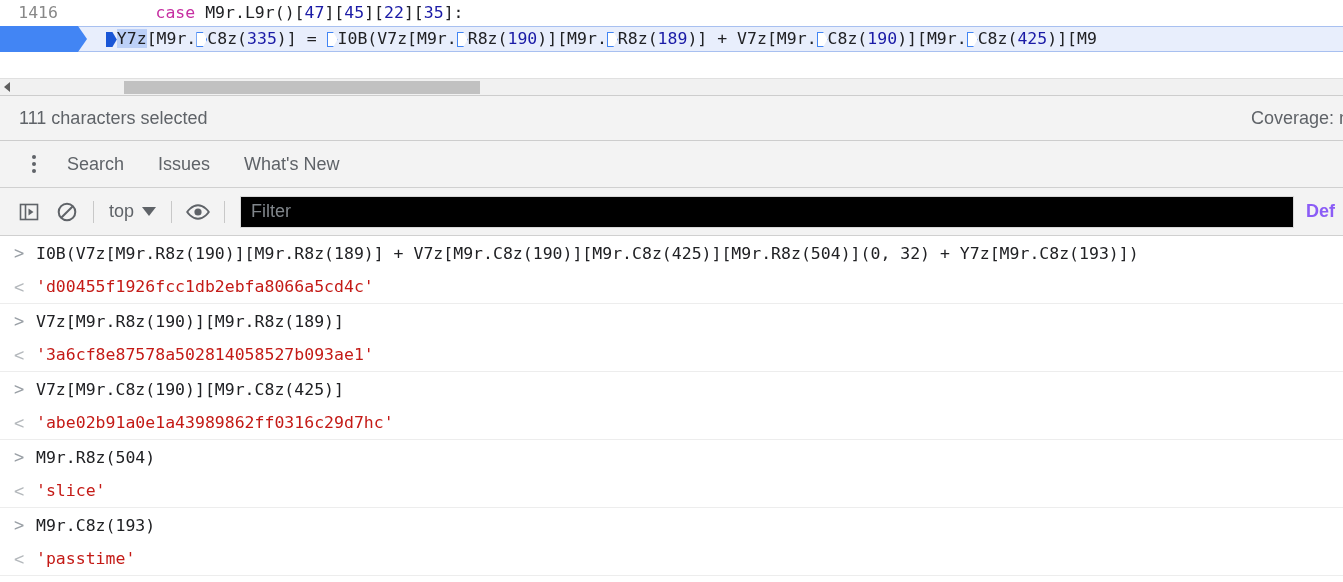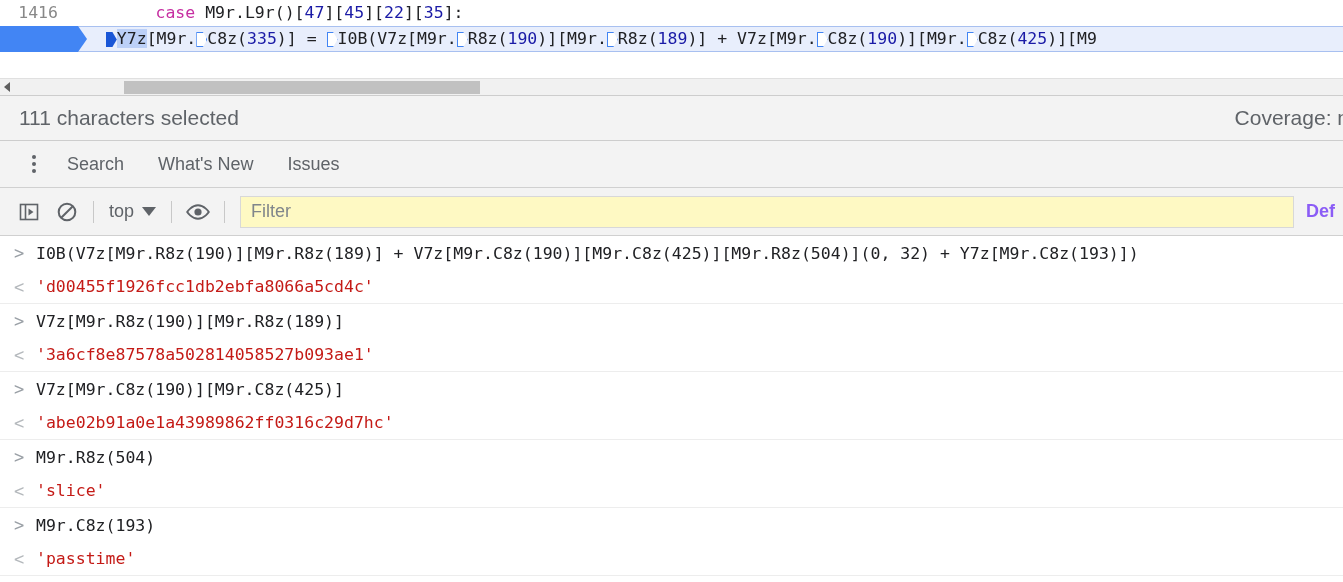--- a/index.html
+++ b/index.html
@@ -149,21 +149,21 @@
   .status-bar {
     height: 46px;
     flex: none;
     background: #f3f3f3;
     border-top: 1px solid #cdcdcd;
     border-bottom: 1px solid #cdcdcd;
     display: flex;
     align-items: center;
     justify-content: space-between;
     padding: 0 0 0 19px;
-    font-size: 21px;
+    font-size: 18px;
     color: #5f6368;
   }
   .status-coverage {
     padding-right: 0;
     margin-right: -6px;
     white-space: nowrap;
     overflow: hidden;
   }
 
   
@@ -239,21 +239,21 @@
   }
   .caret-down {
     width: 0; height: 0;
     border-left: 7px solid transparent;
     border-right: 7px solid transparent;
     border-top: 9px solid #5f6368;
   }
   .filter-input {
     flex: 1;
     height: 32px;
-    background: #fef9c3;
+    background: #000000;
     border: 1px solid #d8d8d8;
     margin-left: 8px;
     display: flex; align-items: center;
     padding: 0 10px;
     font-size: 18px;
     color: #80868b;
     min-width: 0;
   }
   .levels {
     font-size: 18px;
@@ -326,22 +326,22 @@
     <div class="status-coverage">Coverage: n</div>
   </div>
 
   <div class="drawer-tabs">
     <div class="kebab">
       <i></i>
       <i></i>
       <i></i>
     </div>
     <div class="tab">Search</div>
+    <div class="tab">Issues</div>
     <div class="tab">What's New</div>
-    <div class="tab">Issues</div>
   </div>
 
   <div class="console-toolbar">
 
     <div class="tb-btn">
       <svg width="22" height="22" viewBox="0 0 22 22">
         <rect x="2.5" y="3.5" width="17" height="15" fill="none" stroke="#5f6368" stroke-width="1.6"></rect>
         <line x1="7.5" y1="3.5" x2="7.5" y2="18.5" stroke="#5f6368" stroke-width="1.6"></line>
         <polygon points="10.5,7.5 10.5,14.5 15.5,11" fill="#5f6368"></polygon>
       </svg>

